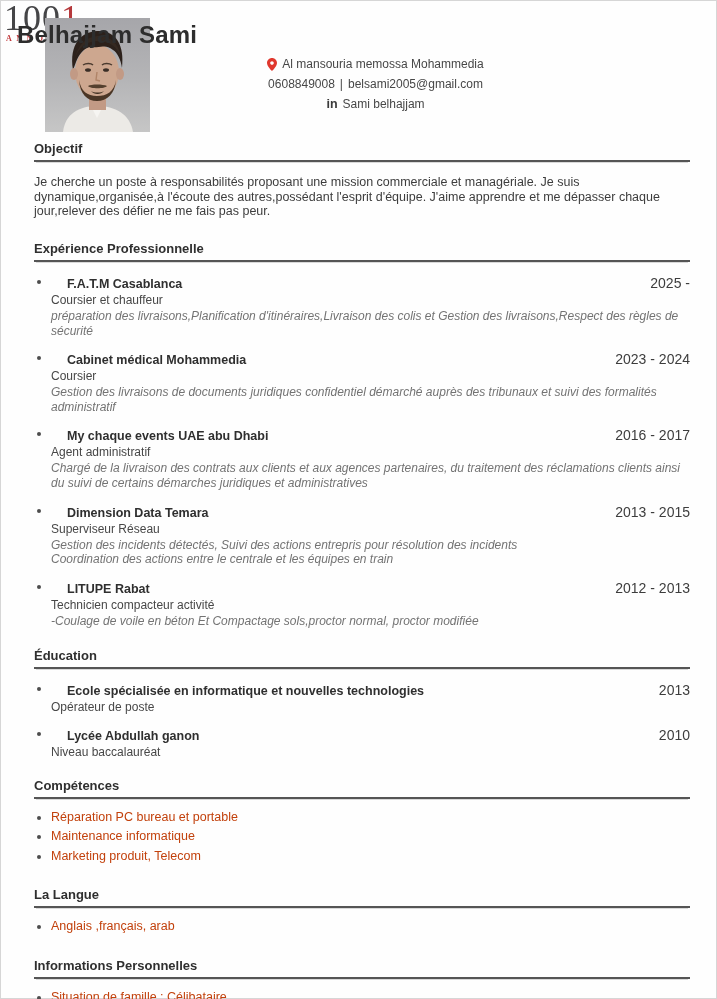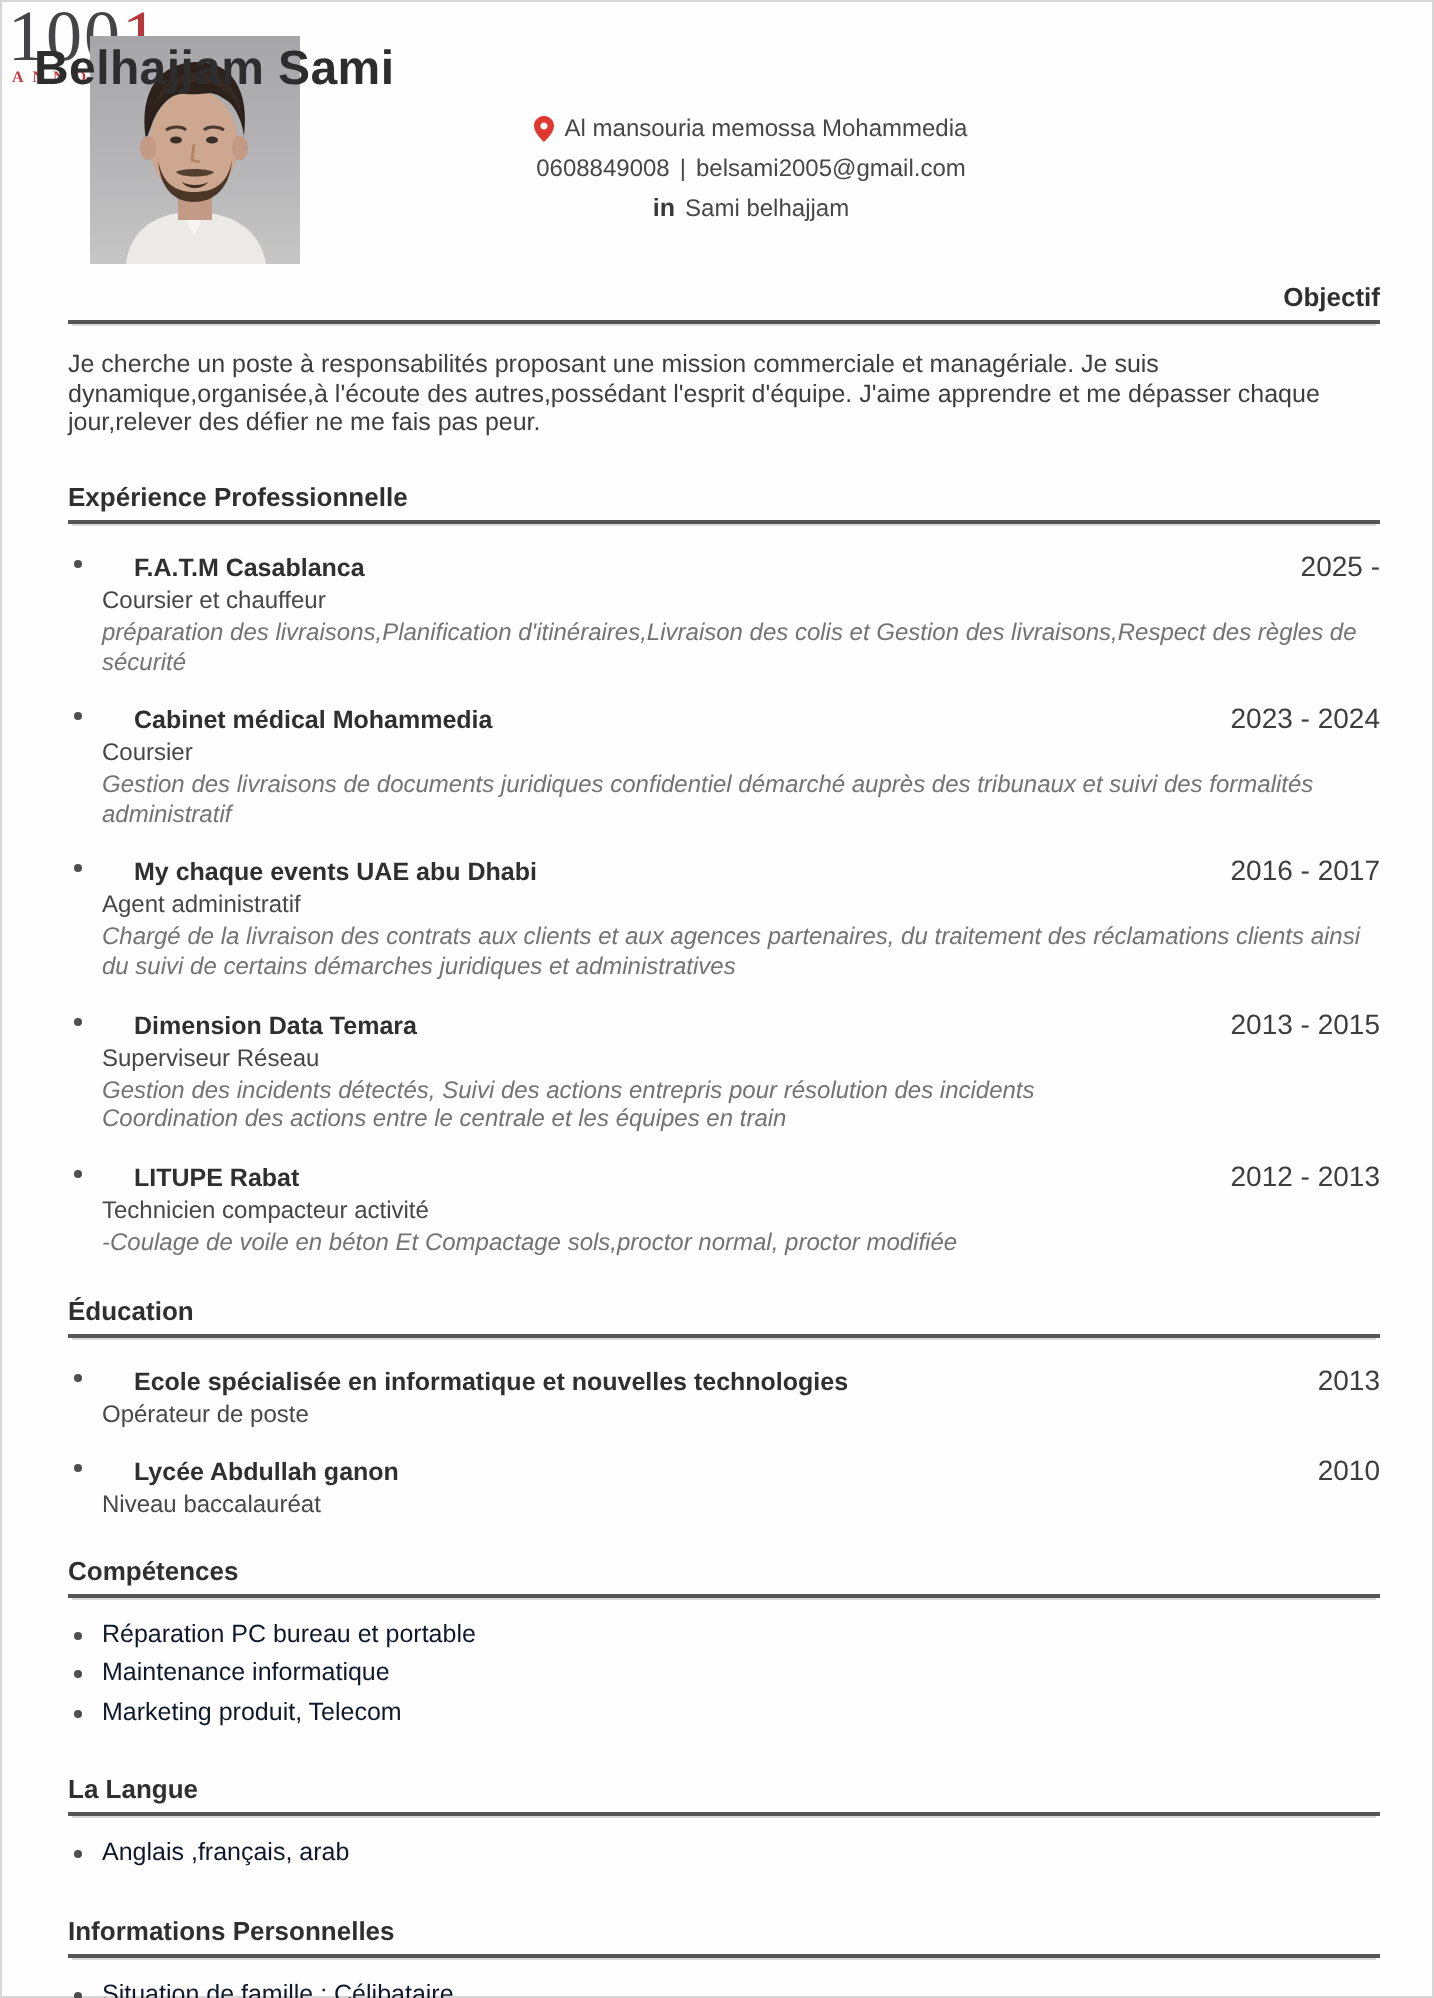--- a/index.html
+++ b/index.html
@@ -59,21 +59,21 @@
   .content {
     position:absolute; left:33px; top:140px; width:656px;
   }
   .section-title {
     font-size:13px; font-weight:700; color:#2f2f2f;
     padding-bottom:4px;
     border-bottom:2px solid #555;
     box-shadow:0 3px 0 -2px #d9d9d9;
     margin-top:15px;
   }
-  .section-title:first-child { margin-top:0;text-align:right; }
+  .section-title:first-child { margin-top:0; }
 
   .para {
     font-size:12.5px; line-height:1.17; color:#3d3d3d;
     margin:13px 0 22px 0;
   }
 
   .entry { display:flex; margin-top:13px; }
   .bullet {
     width:4px; height:4px; border-radius:50%;
     background:#4d4d4d; margin:5px 10px 0 3px; flex:none;
@@ -84,21 +84,21 @@
   .entry-date { font-size:14px; color:#3d3d3d; white-space:nowrap; margin-left:8px; }
   .entry-role { font-size:12px; color:#474747; margin-top:2px; }
   .entry-desc {
     font-size:12px; font-style:italic; color:#737373;
     margin-top:2px; line-height:1.22; white-space:pre-line;
   }
 
   .simple-list { margin-top:11px; }
   .simple-item { display:flex; margin-bottom:4px; }
   .simple-item .bullet { margin-top:6px; }
-  .simple-text { font-size:12.5px; color:#0f172a; line-height:1.25; }
+  .simple-text { font-size:12.5px; color:#c2410c; line-height:1.25; }
 
   .gap-sm { height:4px; }
 </style>
 </head>
 <body>
 
 <div class="page">
 
   <div class="logo">
     <div class="logo-main"><span>100</span><span class="logo-red">1</span></div>

